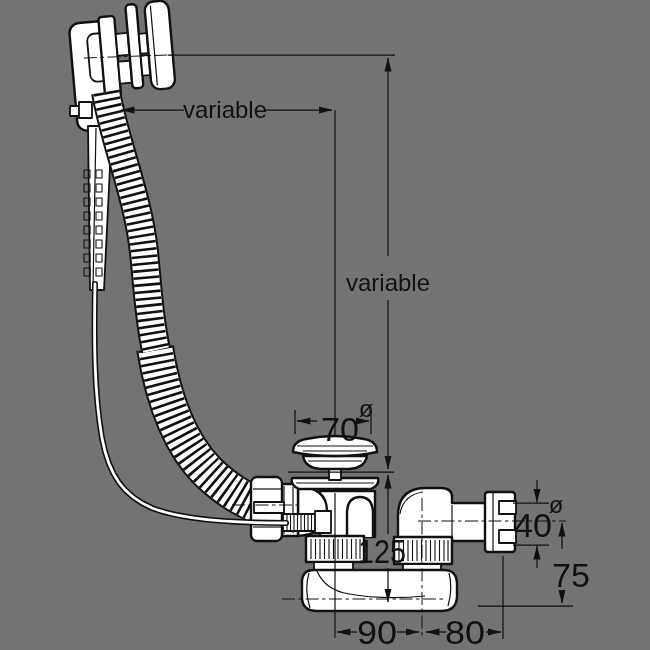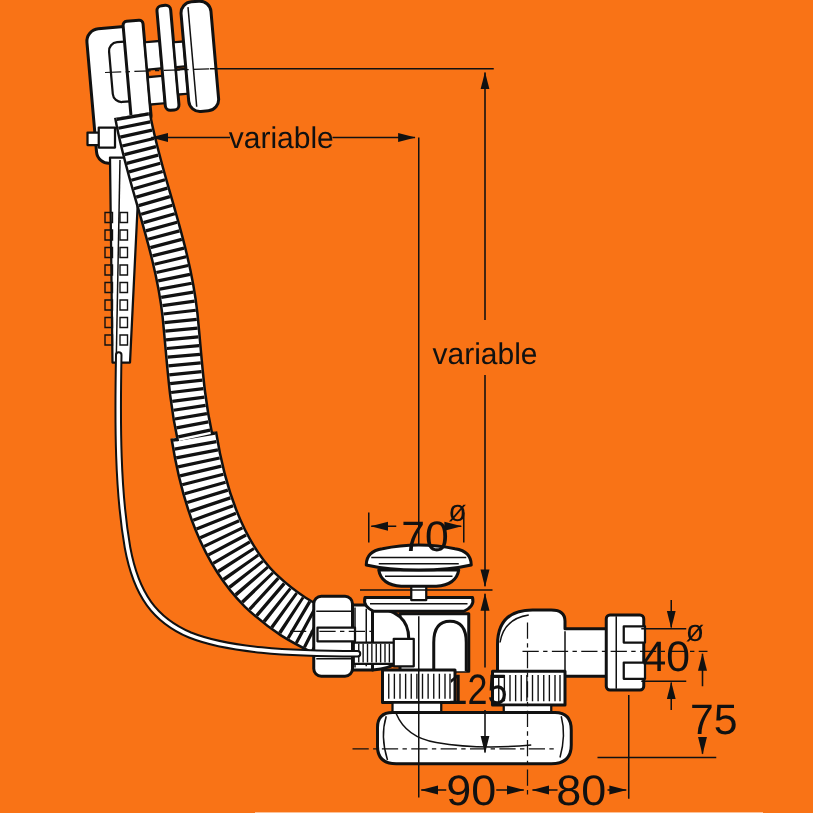--- a/index.html
+++ b/index.html
@@ -1,16 +1,16 @@
 <!DOCTYPE html>
 <html><head>
 <meta charset="utf-8">
 <style>
   html,body{margin:0;padding:0;background:#ffffff;}
-  #stage{position:relative;width:650px;height:650px;background:#f97316;overflow:hidden;
+  #stage{position:relative;width:650px;height:650px;background:#737373;overflow:hidden;
          font-family:"Liberation Sans",sans-serif;text-decoration:underline;}
   svg{display:block;}
   
   .ol{fill:#ffffff;stroke:#111111;stroke-width:2.4;stroke-linejoin:round;}
   .ol2{fill:#ffffff;stroke:#111111;stroke-width:1.8;stroke-linejoin:round;}
   .thin{fill:none;stroke:#111111;stroke-width:1.2;}
   .ribs{fill:none;stroke:#111111;stroke-width:1.1;}
   .dim{fill:none;stroke:#111111;stroke-width:1.25;}
   .cl{fill:none;stroke:#111111;stroke-width:1;stroke-dasharray:13 3.5 3.5 3.5;}
   .num{font-family:"Liberation Sans",sans-serif;font-size:34px;fill:#111111;}

